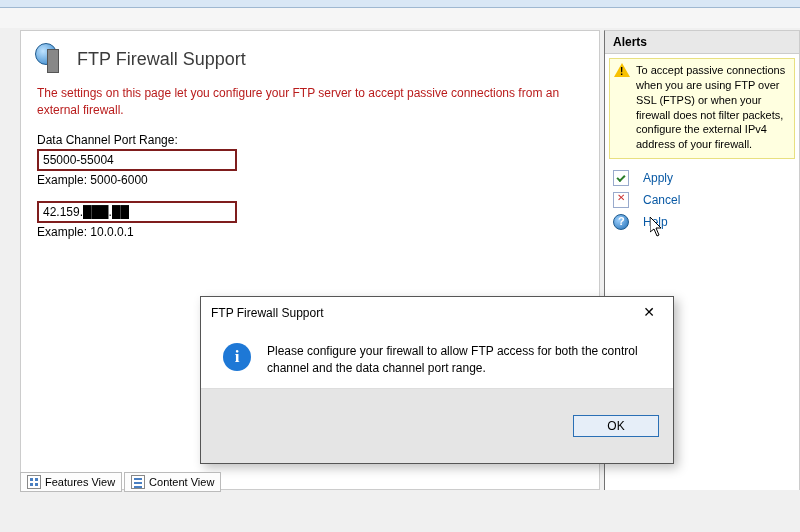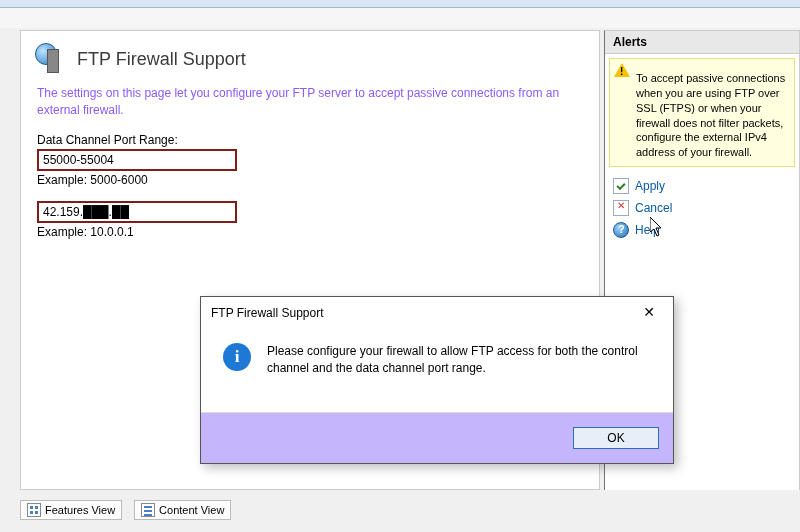--- a/index.html
+++ b/index.html
@@ -55,21 +55,21 @@
     width: 12px; height: 24px;
     background: #888;
     border: 1px solid #555;
   }
   .page-title {
     font-size: 18px;
     color: #3b3b3b;
   }
   .page-desc {
     padding: 4px 16px 12px 16px;
-    color: #8b5cf6;
+    color: #b91c1c;
     line-height: 1.4;
   }
   .field-block {
     padding: 2px 16px;
   }
   .field-label {
     margin-bottom: 2px;
   }
   .text-input {
     width: 200px;
@@ -97,21 +97,21 @@
   .section-header {
     background: #e8e8e8;
     border-bottom: 1px solid #ccc;
     padding: 4px 8px;
     font-weight: bold;
   }
   .alert-box {
     background: #ffffe0;
     border: 1px solid #e8e080;
     margin: 4px;
-    padding: 12px 6px 6px 26px;
+    padding: 4px 6px 6px 26px;
     position: relative;
     font-size: 11px;
     line-height: 1.35;
   }
   .alert-icon {
     position: absolute;
     left: 4px; top: 4px;
     width: 16px; height: 16px;
   }
   .tri {
@@ -133,21 +133,21 @@
     padding: 4px 6px;
   }
   .action-item {
     display: flex;
     align-items: center;
     padding: 3px 2px;
     cursor: pointer;
   }
   .action-item .txt {
     color: #0a5aa5;
-    margin-left: 6px;
+    margin-left: 14px;
     text-align: center;
   }
   .ai-icon {
     width: 16px; height: 16px;
     display: inline-block;
     position: relative;
   }
   .ai-apply {
     background: #fff;
     border: 1px solid #9ac;
@@ -224,23 +224,23 @@
     text-align: center;
     line-height: 28px;
     flex: 0 0 28px;
     margin-right: 16px;
   }
   .dlg-msg {
     font-size: 12px;
     line-height: 1.4;
   }
   .dlg-btnrow {
-    background: #c4b5fd;
+    background: #e5e5e5;
     border-top: 1px solid #ddd;
-    padding: 14px 14px;
+    padding: 26px 14px;
     text-align: right;
     position: absolute;
     left:0; right:0; bottom:0;
   }
   .ok-btn {
     width: 86px;
     padding: 3px 0;
     background: #e6eef8;
     border: 1px solid #2a6fb5;
     cursor: pointer;
@@ -251,23 +251,23 @@
     position: absolute;
     left: 650px; top: 217px;
     width: 14px; height: 20px;
     pointer-events: none;
   }
   .cursor svg { display:block; }
 
   
   .bottom-tabs {
     position: absolute;
-    left: 20px; top: 500px;
-    display: flex;
-    gap: 12px;
+    left: 20px; top: 472px;
+    display: flex;
+    gap: 2px;
   }
   .tab {
     display: flex;
     align-items: center;
     border: 1px solid #bbb;
     background: #fdfdfd;
     padding: 2px 6px;
     font-size: 11px;
     cursor: pointer;
   }

